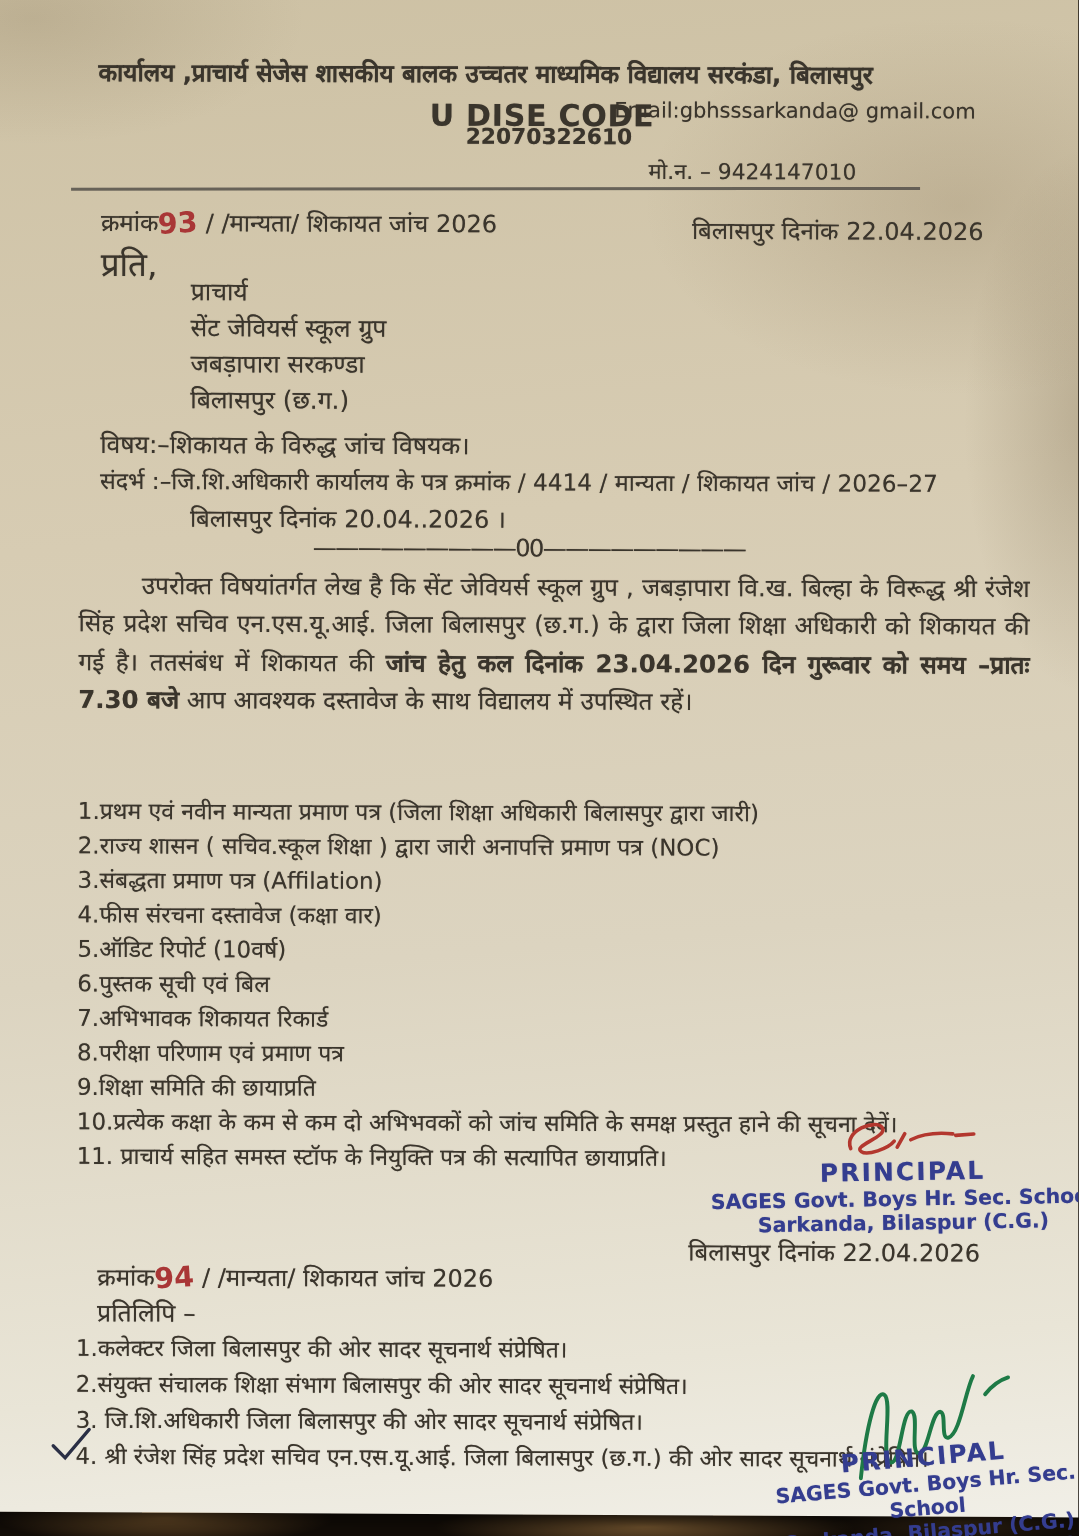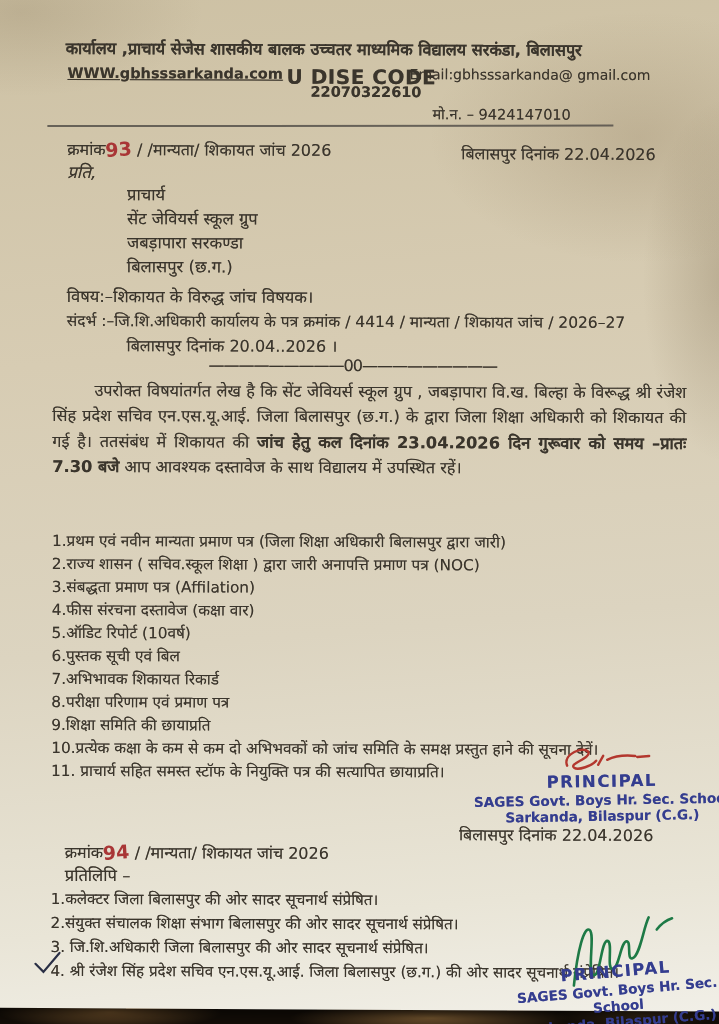--- a/index.html
+++ b/index.html
@@ -31,21 +31,21 @@
   .website{left:58px;top:58px;font-size:14.5px;font-weight:bold;text-decoration:underline;}
   .udise-label{left:277px;top:57px;font-size:20px;font-weight:bold;letter-spacing:.5px;}
   .email{left:400px;top:58px;font-size:14px;}
   .udise-code{left:301px;top:76px;font-size:14.5px;font-weight:bold;}
   .mobile{left:423px;top:95px;font-size:14.5px;}
   .rule{left:38px;top:117px;width:566px;height:2px;background:#55504a;transform:rotate(-.25deg);opacity:.85;}
 
   .kr-row1{left:58px;top:130px;font-size:16px;}
   .kr-num{color:#a93636;font-weight:bold;font-size:19px;position:relative;top:1px;display:inline-block;transform:rotate(-4deg);text-shadow:none;}
   .pd1{left:452px;top:134px;font-size:16px;}
-  .prati{left:58px;top:153px;font-size:17px;font-style:italic;}
+  .prati{left:58px;top:153px;font-size:22px;}
   .addr1{left:118px;top:175px;font-size:16.5px;text-align:right;}
   .addr2{left:118px;top:199px;font-size:16.5px;}
   .addr3{left:118px;top:223px;font-size:16.5px;}
   .addr4{left:118px;top:247px;font-size:16.5px;}
 
   .subject{left:58px;top:277px;font-size:16.5px;}
   .reference{left:58px;top:302px;width:640px;font-size:15.5px;}
   .ref-date{left:118px;top:327px;font-size:16px;}
   .separator{left:200px;top:348px;font-size:16px;letter-spacing:-1px;}
 
@@ -72,21 +72,20 @@
   .stamp2 .l4{font-size:13.6px;font-weight:bold;opacity:.45;}
 </style>
 </head>
 <body>
 
 <div class="photo">
   <div class="paper"></div>
   <div class="page">
 
     <div class="abs office nw">कार्यालय ,प्राचार्य सेजेस शासकीय बालक उच्चतर माध्यमिक विद्यालय सरकंडा, बिलासपुर</div>
-    <div class="abs website nw">WWW.gbhsssarkanda.com</div>
     <div class="abs udise-label nw">U DISE CODE</div>
     <div class="abs email nw">Email:gbhsssarkanda@ gmail.com</div>
     <div class="abs udise-code nw">22070322610</div>
     <div class="abs mobile nw">मो.न. –    9424147010</div>
     <div class="abs rule"></div>
 
     <div class="abs kr-row1 nw">
       <span>क्रमांक</span><span class="kr-num">93</span> <span>/ /मान्यता/  शिकायत जांच 2026</span>
     </div>
     <div class="abs pd1 nw">बिलासपुर  दिनांक 22.04.2026</div>

